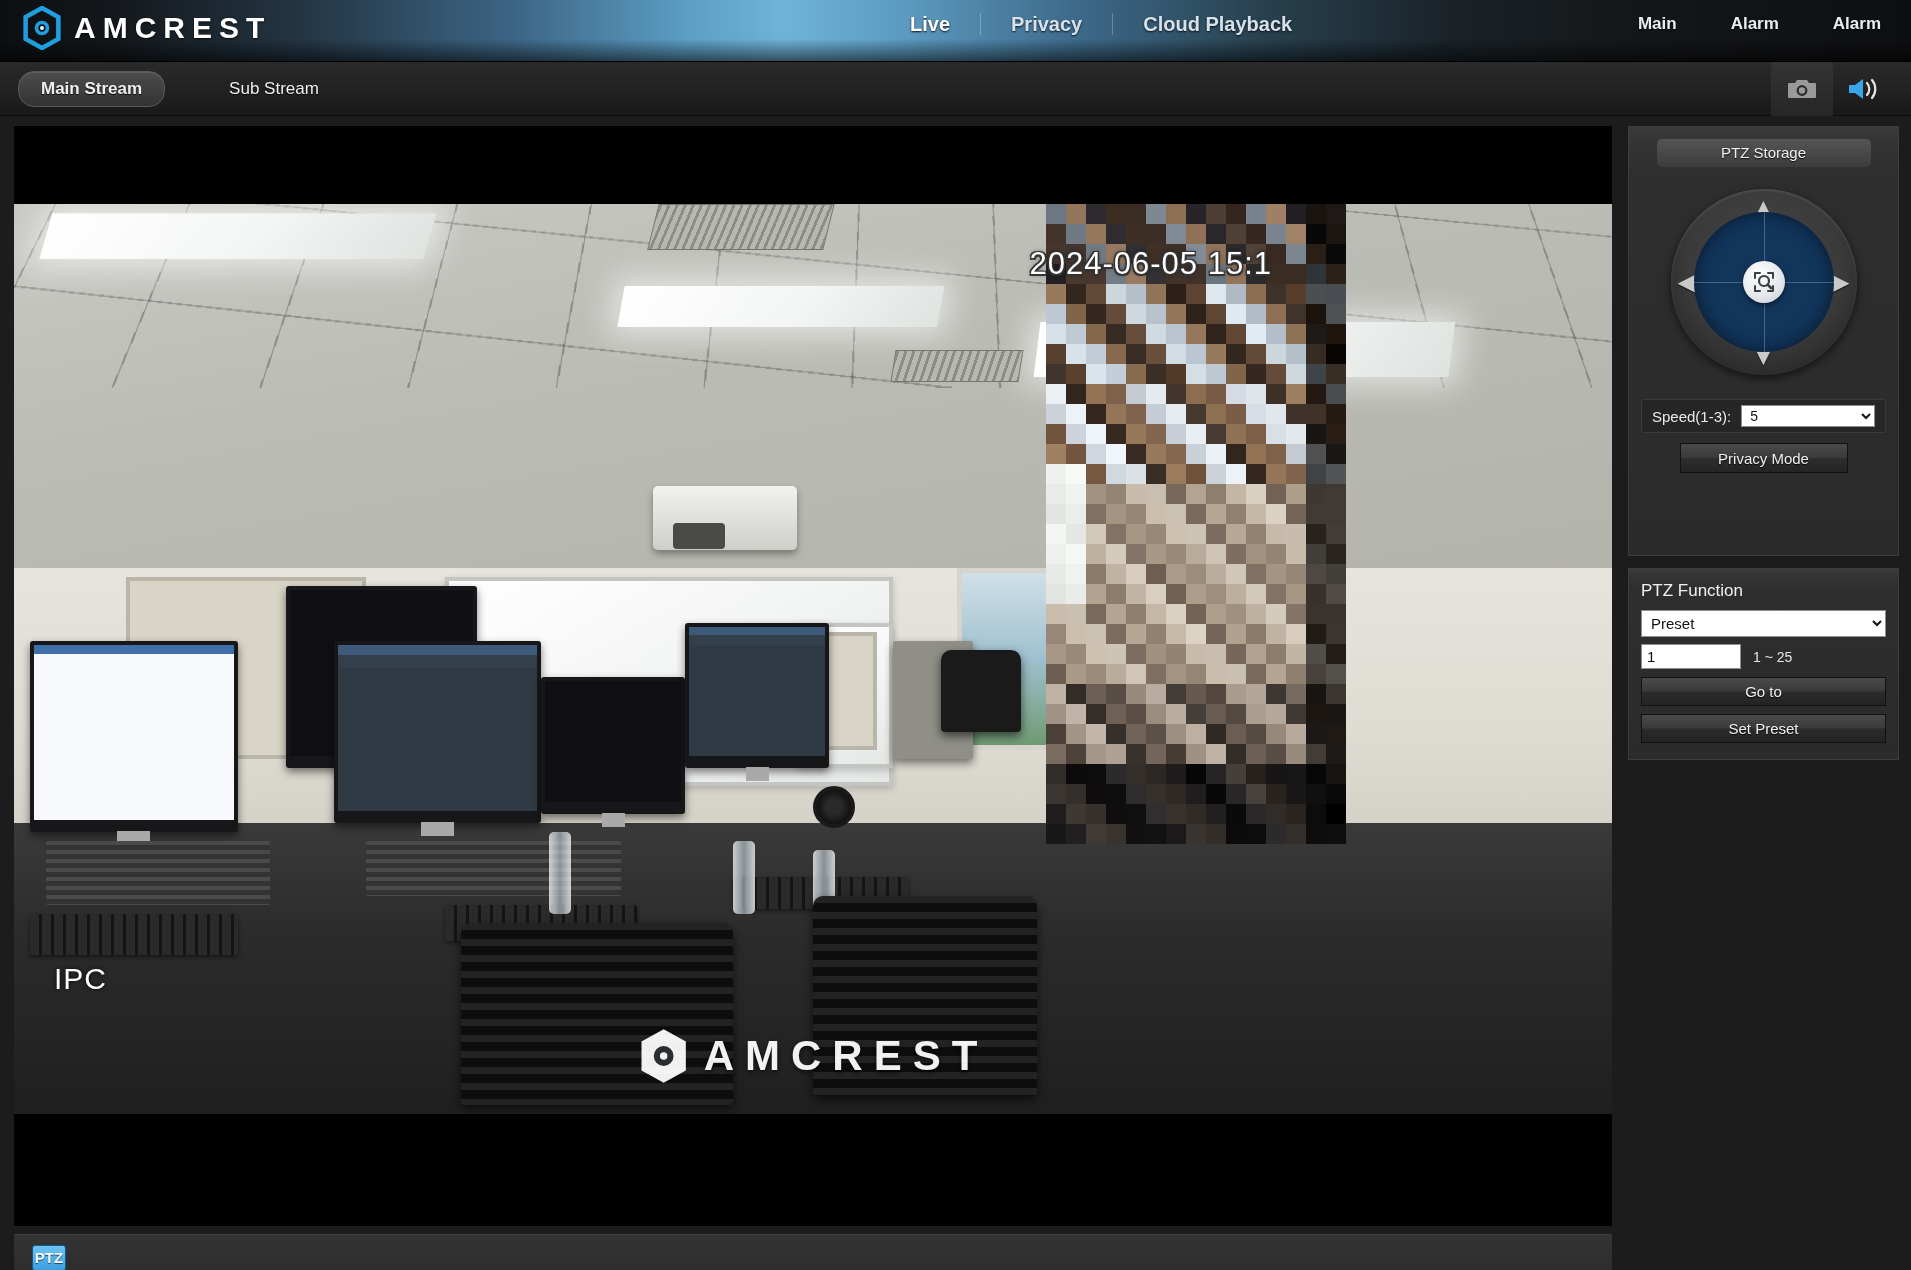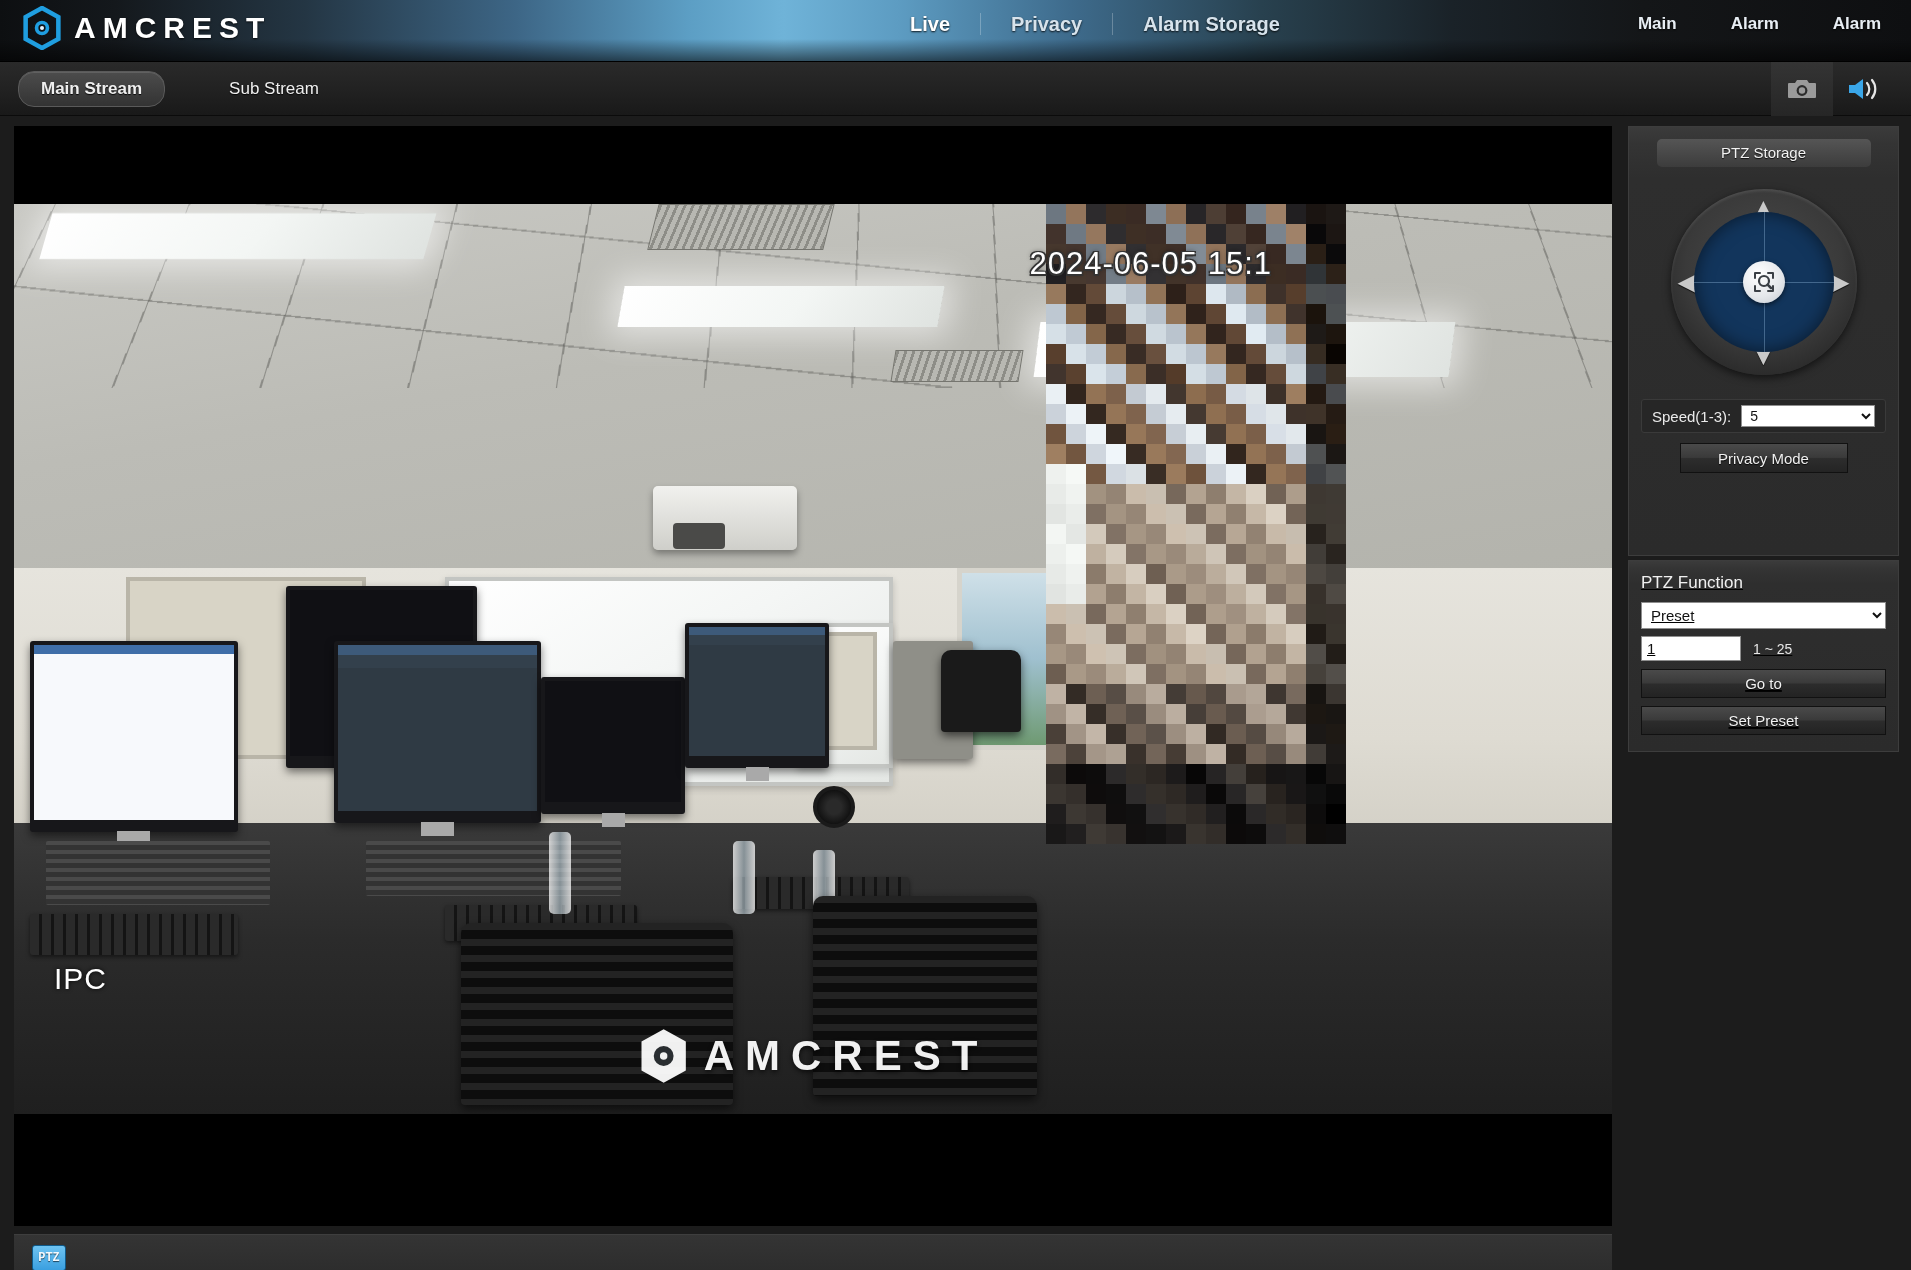--- a/index.html
+++ b/index.html
@@ -231,24 +231,23 @@
     width:1598px; height:46px;
     background: linear-gradient(to bottom,#343434,#2b2b2b);
     border-top:1px solid #3e3e3e;
     display:flex; align-items:center; padding-left:18px;
   }
   .ptz-chip {
     width:34px; height:26px; border-radius:3px;
     background: linear-gradient(to bottom,#6ec3f2,#3a9fe0);
     border:1px solid #0e5b8c;
     display:flex; align-items:center; justify-content:center;
-    color:#f4f9fd; font-size:12px; font-weight:bold;
+    color:#f4f9fd; font-size:15px; font-weight:bold;
     text-shadow: 0 1px 1px rgba(0,0,0,.6);
     cursor:pointer;
-    font-family:Liberation Mono, monospace;
   }
 
   
   .sidepanel {
     position:absolute; left:1628px; top:10px;
     width:271px; height:1100px;
   }
   .panel-block {
     background: linear-gradient(to bottom,#3b3b3b 0%,#343434 4%,#2e2e2e 12%,#2b2b2b 100%);
     border:1px solid #3d3d3d;
@@ -313,21 +312,21 @@
     font-family:"Liberation Sans", sans-serif; cursor:pointer;
   }
   .btn-grey {
     display:block; margin: 10px auto 0; width:168px; height:30px;
     background: linear-gradient(to bottom,#4a4a4a 0%,#3a3a3a 48%,#2d2d2d 52%,#242424 100%);
     border:1px solid #111; color:#f0f0f0; font-size:15px;
     text-shadow:0 1px 1px rgba(0,0,0,.9); cursor:pointer;
     font-family:"Liberation Sans", sans-serif;
   }
 
-  .ptz-function { margin-top: 4px; padding: 12px 12px 16px; text-decoration: underline; }
+  .ptz-function { margin-top: 12px; padding: 12px 12px 16px; }
   .fn-title { color:#f0f0f0; font-size:17px; margin-bottom:9px; }
   .fn-select {
     display:block; width:100%; height:27px; background:#fff; color:#111;
     border:1px solid #8e8e8e; font-size:15px; padding:0 5px;
     font-family:"Liberation Sans", sans-serif; cursor:pointer;
   }
   .fn-row { display:flex; align-items:center; gap:12px; margin-top:7px; }
   .fn-input {
     width:100px; height:25px; background:#fff; color:#111;
     border:1px solid #8e8e8e; font-size:15px; padding:0 5px;
@@ -353,21 +352,21 @@
       <circle cx="22" cy="24" r="2.2" fill="#eaf6ff"></circle>
     </svg>
     <span class="brand-text">AMCREST</span>
   </div>
 
   <div class="nav-center">
     <span class="nav-link active">Live</span>
     <span class="nav-sep"></span>
     <span class="nav-link">Privacy</span>
     <span class="nav-sep"></span>
-    <span class="nav-link">Alarm Storage</span>
+    <span class="nav-link">Cloud Playback</span>
   </div>
 
   <div class="nav-right">
     <span class="nav-link">Main</span>
     <span class="nav-link">Alarm</span>
     <span class="nav-link">Alarm</span>
   </div>
 </div>
 
 <div class="streambar">

